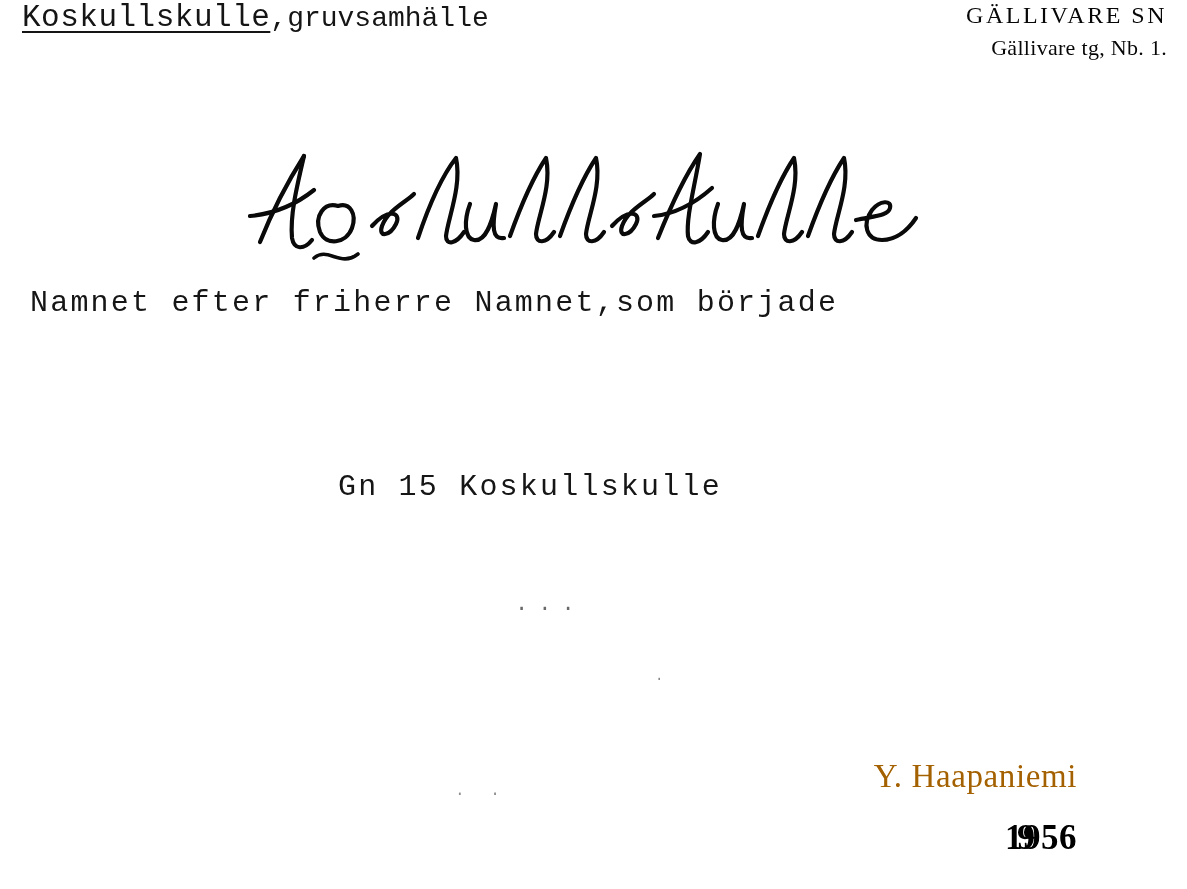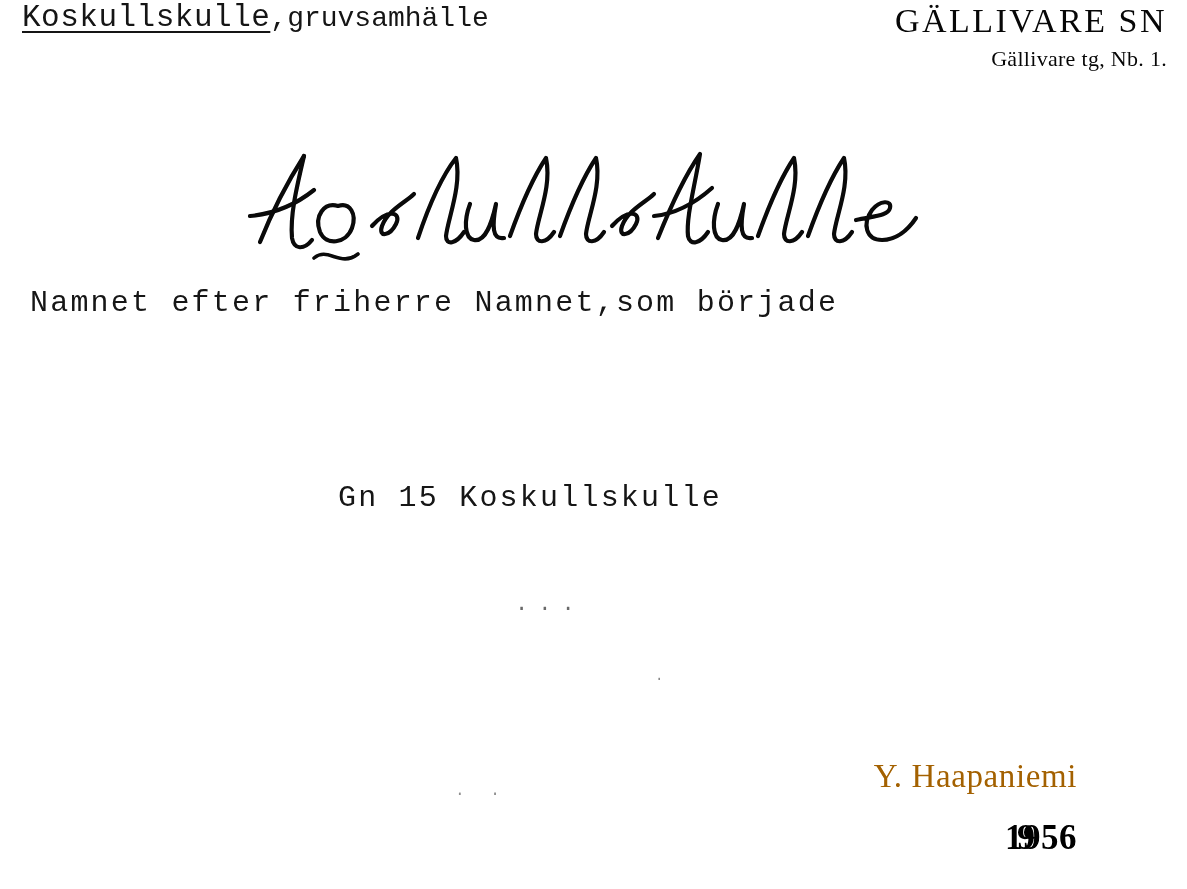--- a/index.html
+++ b/index.html
@@ -45,21 +45,21 @@
 
   .hdr-right {
     position: absolute;
     right: 20px;
     top: 2px;
     text-align: right;
     font-family: "Liberation Serif", serif;
     color: #0d0d0d;
   }
   .hdr-right .parish {
-    font-size: 34px;
+    font-size: 24px;
     letter-spacing: 2.5px;
     font-weight: 400;
     line-height: 1.12;
   }
   .hdr-right .sub {
     font-size: 22px;
     letter-spacing: 0.3px;
     line-height: 1.2;
     margin-top: 6px;
     text-align: right;
@@ -79,21 +79,21 @@
   .body-line {
     position: absolute;
     font-family: "Liberation Mono", monospace;
     font-size: 30px;
     letter-spacing: 2.2px;
     white-space: nowrap;
     color: #1b1b1b;
   }
   .l1 { left: 30px; top: 286px; }
   .l2 { left: 30px; top: 390px; }
-  .l3 { left: 338px; top: 470px; margin-top: 11px; }
+  .l3 { left: 338px; top: 470px; }
 
   
   .smudge {
     position: absolute;
     color: #6a6a6a;
     font-family: "Liberation Mono", monospace;
     font-size: 22px;
     letter-spacing: 10px;
   }
   .sm1 { left: 515px; top: 592px; }

